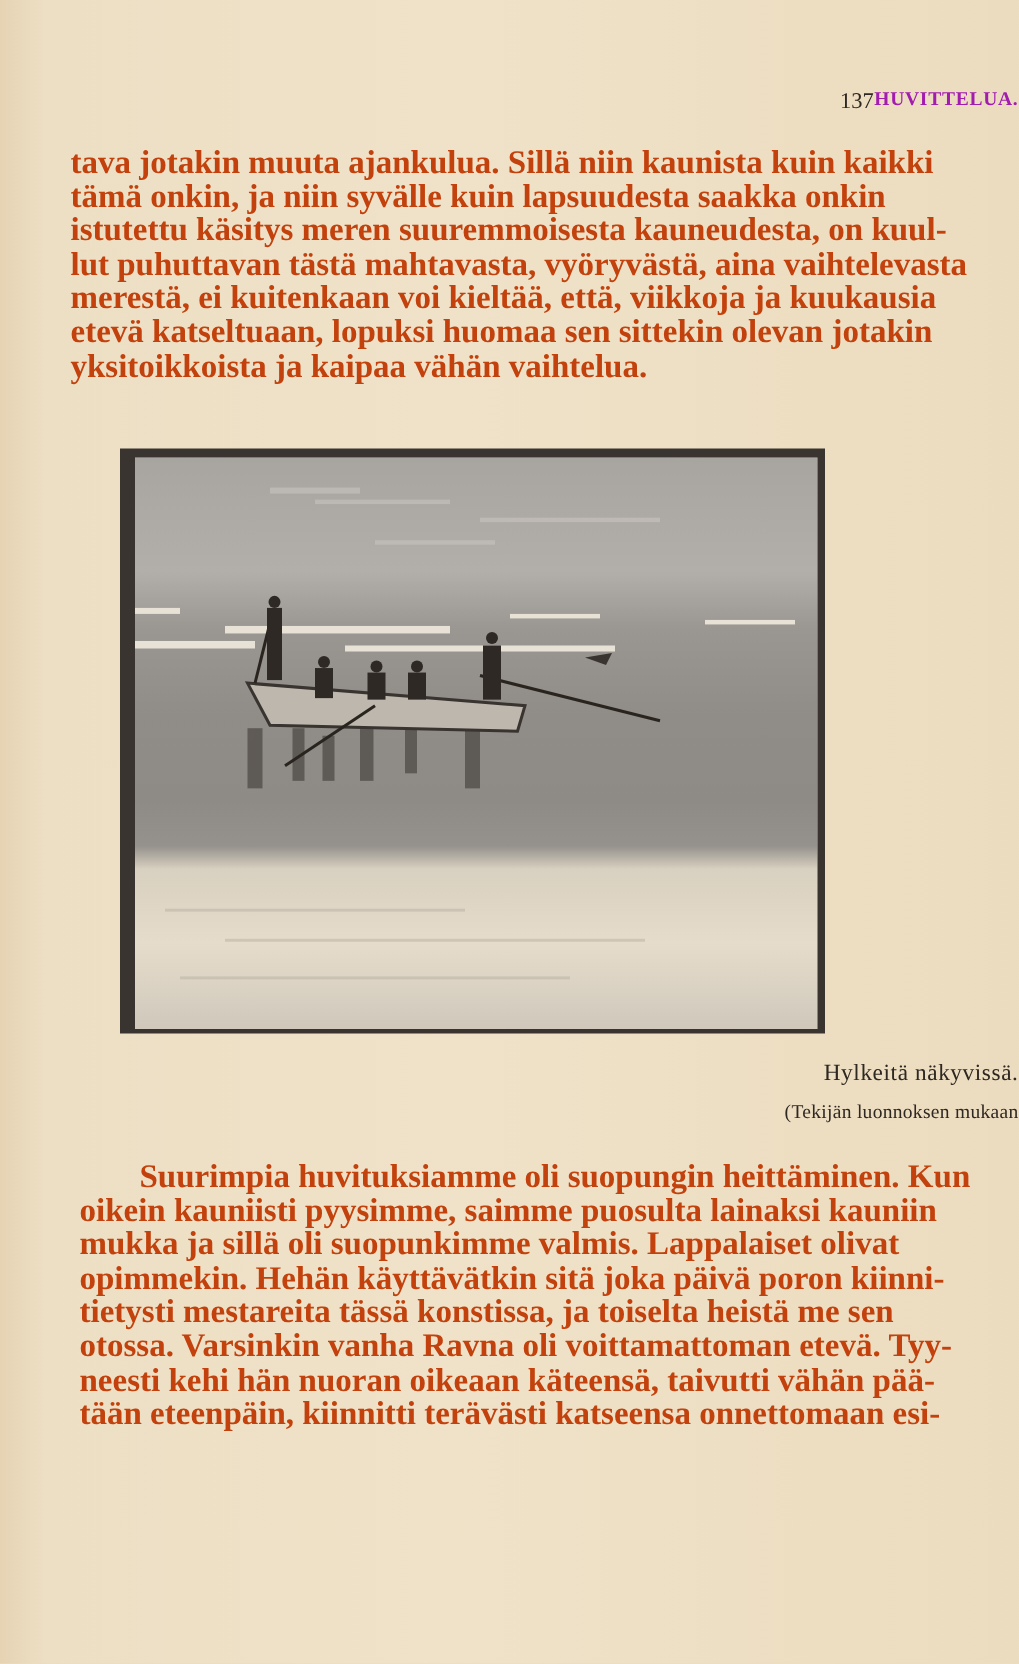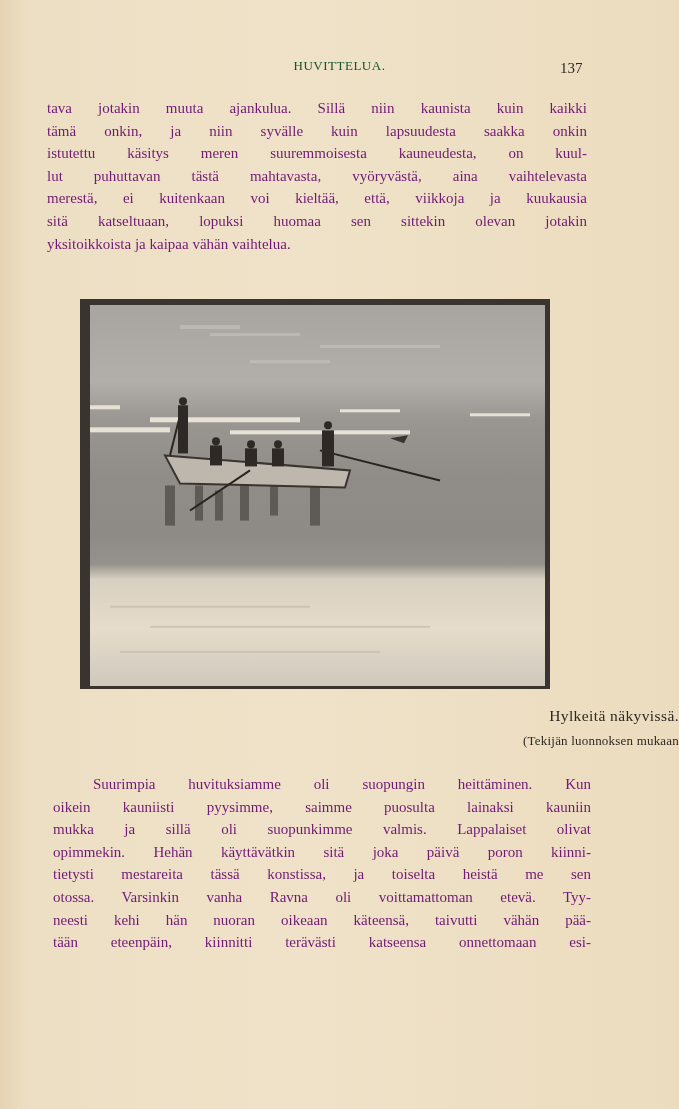--- a/index.html
+++ b/index.html
@@ -6,29 +6,29 @@
     body {
       width:679px; height:1109px; overflow:hidden;
       background:#ecdcc0;
       background-image: linear-gradient(90deg, #e6d3b4 0px, #eddfc4 30px, #efe2c8 300px, #ecdcbf 679px);
       font-family:"Liberation Serif", "DejaVu Serif", serif;
       color:#2b2520;
       position:relative;
     }
     .page { position:absolute; left:0; top:0; width:679px; height:1109px; }
     .running-head {
-      position:absolute; top:58px; left:0; width:679px; text-align:center;
-      font-size:13px; letter-spacing:0.5px; color:#14532d;
+      position:absolute; top:58px; left:0; width:679px; text-align:right;
+      font-size:13px; letter-spacing:0.5px; color:#a21caf;font-weight:bold;
     }
     .page-number {
       position:absolute; top:60px; left:560px; font-size:15px; color:#2e2822;
     }
     .para {
       position:absolute; left:47px; width:540px;
-      font-size:15px; line-height:22.6px; color:#701a75;
+      font-size:22px; line-height:22.6px; color:#c2410c;font-weight:bold;
     }
     .para .line { display:block; white-space:nowrap; text-align:justify; text-align-last:justify; }
     .para .line.last { text-align-last:left; }
     .p1 { top:97px; }
     .p2 { top:773px; left:53px; width:538px; }
     .p2 .first { padding-left:40px; }
     .figure {
       position:absolute; left:80px; top:299px; width:470px; height:390px;
       border:3px solid #3a3430; border-top-width:6px; border-left-width:10px; border-right-width:5px;
       box-sizing:border-box; overflow:hidden;
@@ -46,21 +46,21 @@
 <div class="page">
   <div class="running-head">HUVITTELUA.</div>
   <div class="page-number">137</div>
 
   <div class="para p1">
     <span class="line">tava jotakin muuta ajankulua.  Sillä niin kaunista kuin kaikki</span>
     <span class="line">tämä onkin, ja niin syvälle kuin lapsuudesta saakka onkin</span>
     <span class="line">istutettu käsitys meren suuremmoisesta kauneudesta, on kuul-</span>
     <span class="line">lut puhuttavan tästä mahtavasta, vyöryvästä, aina vaihtelevasta</span>
     <span class="line">merestä, ei kuitenkaan voi kieltää, että, viikkoja ja kuukausia</span>
-    <span class="line">sitä katseltuaan, lopuksi huomaa sen sittekin olevan jotakin</span>
+    <span class="line">etevä katseltuaan, lopuksi huomaa sen sittekin olevan jotakin</span>
     <span class="line last">yksitoikkoista ja kaipaa vähän vaihtelua.</span>
   </div>
 
   <div class="figure">
     <svg width="100%" height="100%" viewBox="0 0 455 380" preserveAspectRatio="none">
 
       <g fill="#c4c0bb" opacity="0.7">
         <rect x="90" y="20" width="60" height="4"></rect>
         <rect x="120" y="28" width="90" height="3"></rect>
         <rect x="230" y="40" width="120" height="3"></rect>

